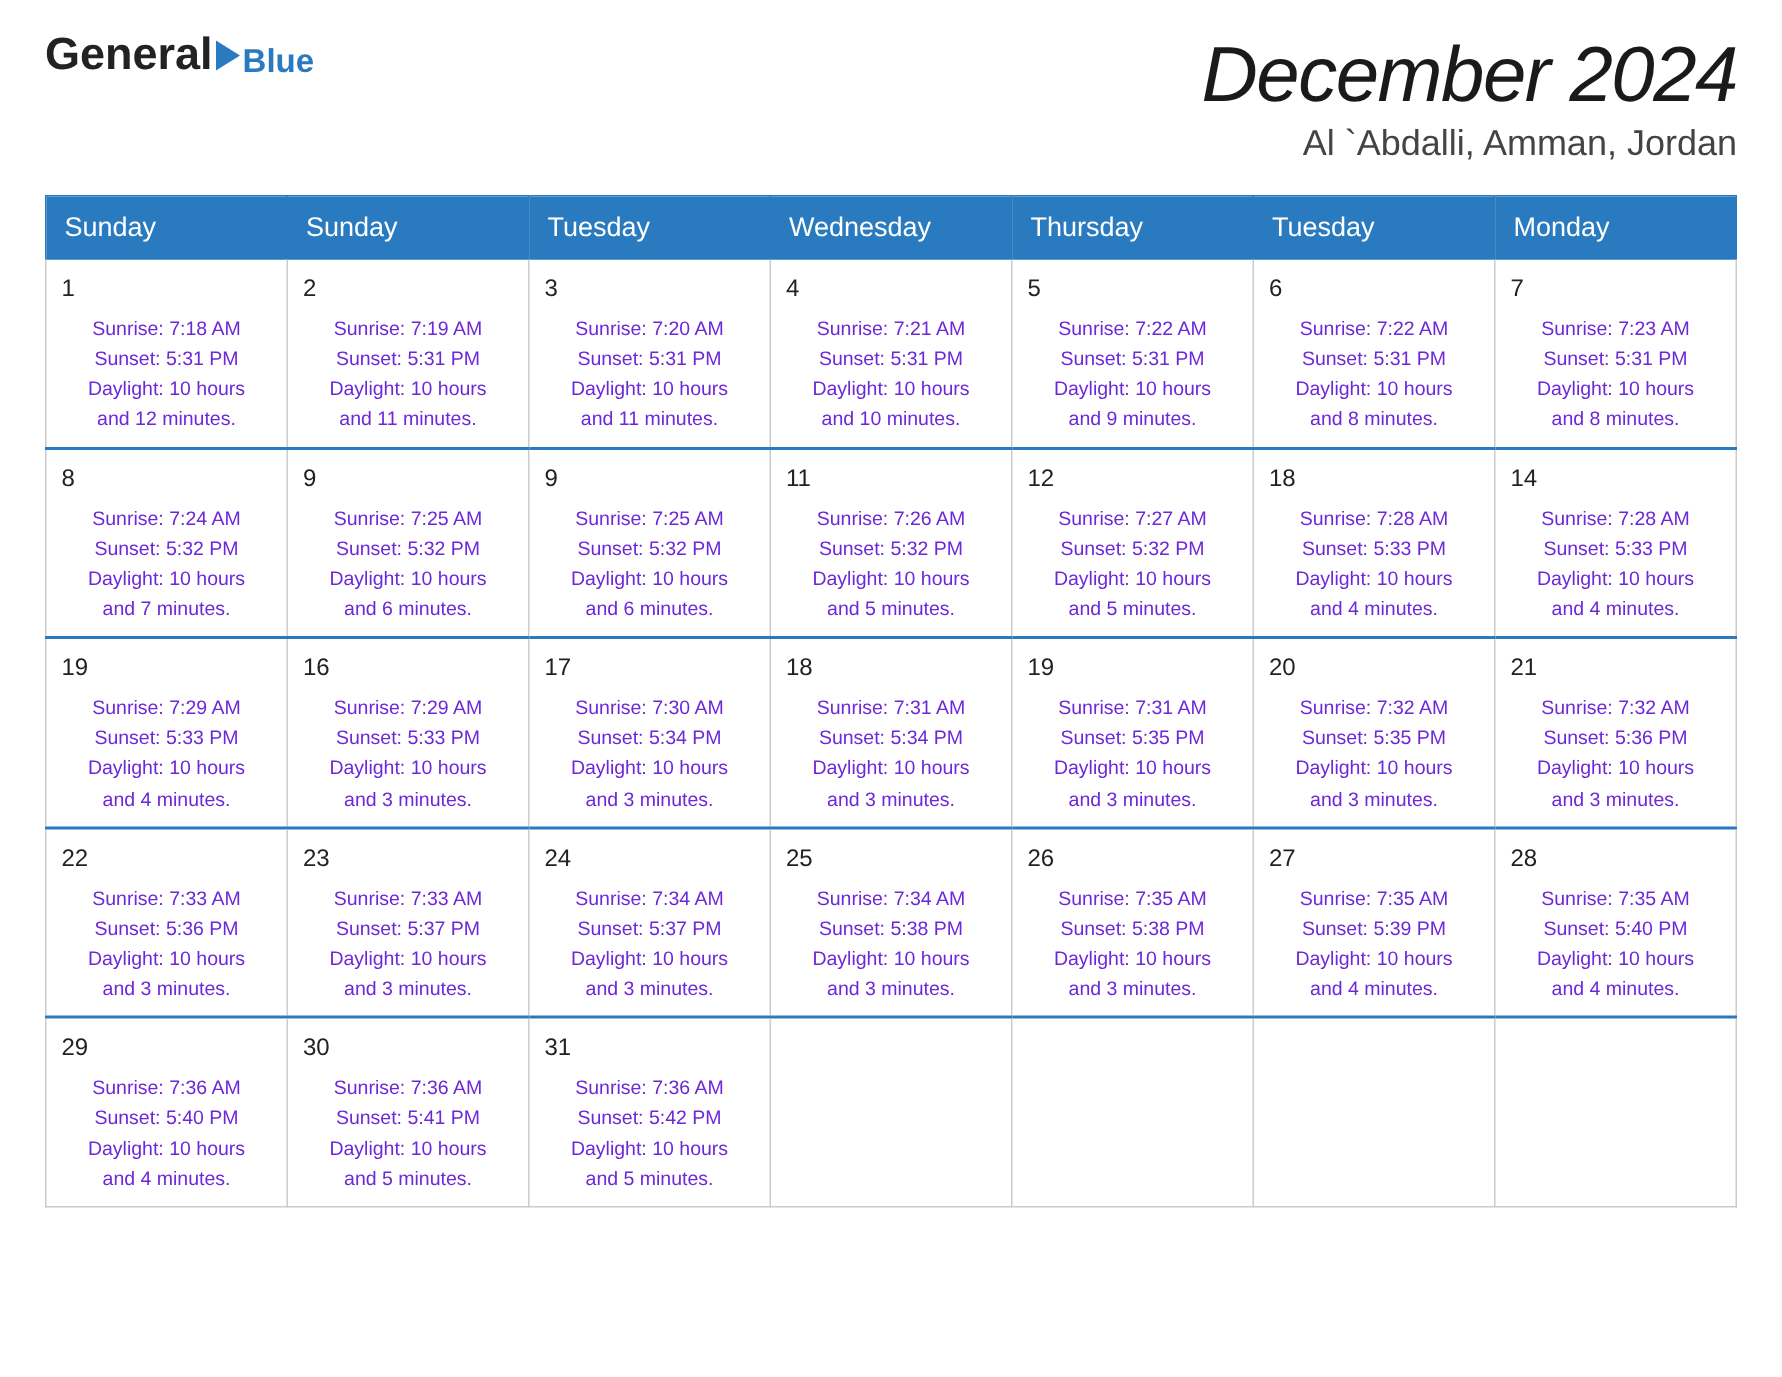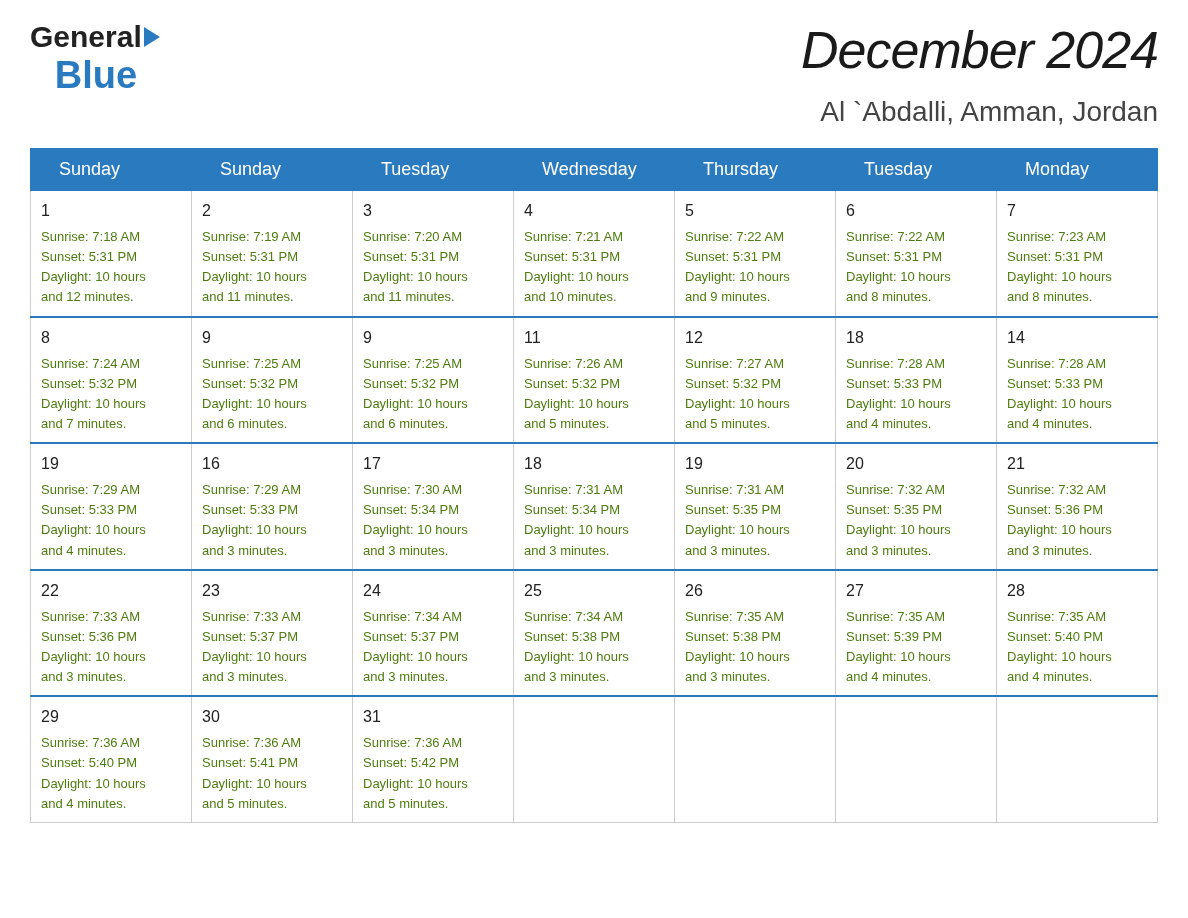--- a/index.html
+++ b/index.html
@@ -11,49 +11,49 @@
       padding: 20px 30px;
     }
     .header {
       display: flex;
       justify-content: space-between;
       align-items: flex-start;
       margin-bottom: 20px;
     }
     .logo {
       display: flex;
-      flex-direction: column;
-      align-items: center;
+      flex-direction: row;
+      align-items: flex-end;
     }
     .title-section {
       text-align: right;
     }
     .month-title {
       font-size: 52px;
       font-weight: normal;
       color: #1a1a1a;
       letter-spacing: -1px;
       font-style: italic;
     }
     .location {
-      font-size: 28px;
+      font-size: 24px;
       color: #444;
-      margin-top: 16px;
+      margin-top: 2px;
     }
     .calendar {
       width: 100%;
       border-collapse: collapse;
       border: 1px solid #aaa;
     }
     .calendar th {
       background: #2a7abf;
       color: #fff;
       font-size: 18px;
       font-weight: normal;
-      padding: 10px 28px;
+      padding: 10px 12px;
       text-align: left;
       border: 1px solid #2a7abf;
     }
     .calendar td {
       vertical-align: top;
       padding: 8px 10px;
       border: 1px solid #ccc;
       width: calc(100% / 7);
       font-size: 13.5px;
       line-height: 1.5;
@@ -63,23 +63,24 @@
       border-bottom: 2px solid #2a7abf;
     }
     .day-number {
       font-size: 16px;
       font-weight: normal;
       color: #222;
       margin-bottom: 4px;
       display: block;
     }
     .day-info {
-      color: #4d7c0f;
+      color: #6d28d9;
       font-size: 13px;
       line-height: 1.55;
+      text-align: center;
     }
     .empty-cell {
       background: #fff;
     }
     .logo-wrapper {
       display: flex;
       align-items: center;
     }
     .logo-text-general {
       font-size: 30px;
@@ -90,21 +91,21 @@
       display: inline-block;
       width: 0;
       height: 0;
       border-top: 10px solid transparent;
       border-bottom: 10px solid transparent;
       border-left: 16px solid #2a7abf;
       margin: 0 2px 0 2px;
       vertical-align: middle;
     }
     .logo-text-blue {
-      font-size: 38px;
+      font-size: 22px;
       font-weight: bold;
       color: #2a7abf;
     }
   </style>
 </head>
 <body>
 
 <div class="header">
   <div class="logo">
     <div class="logo-wrapper">

